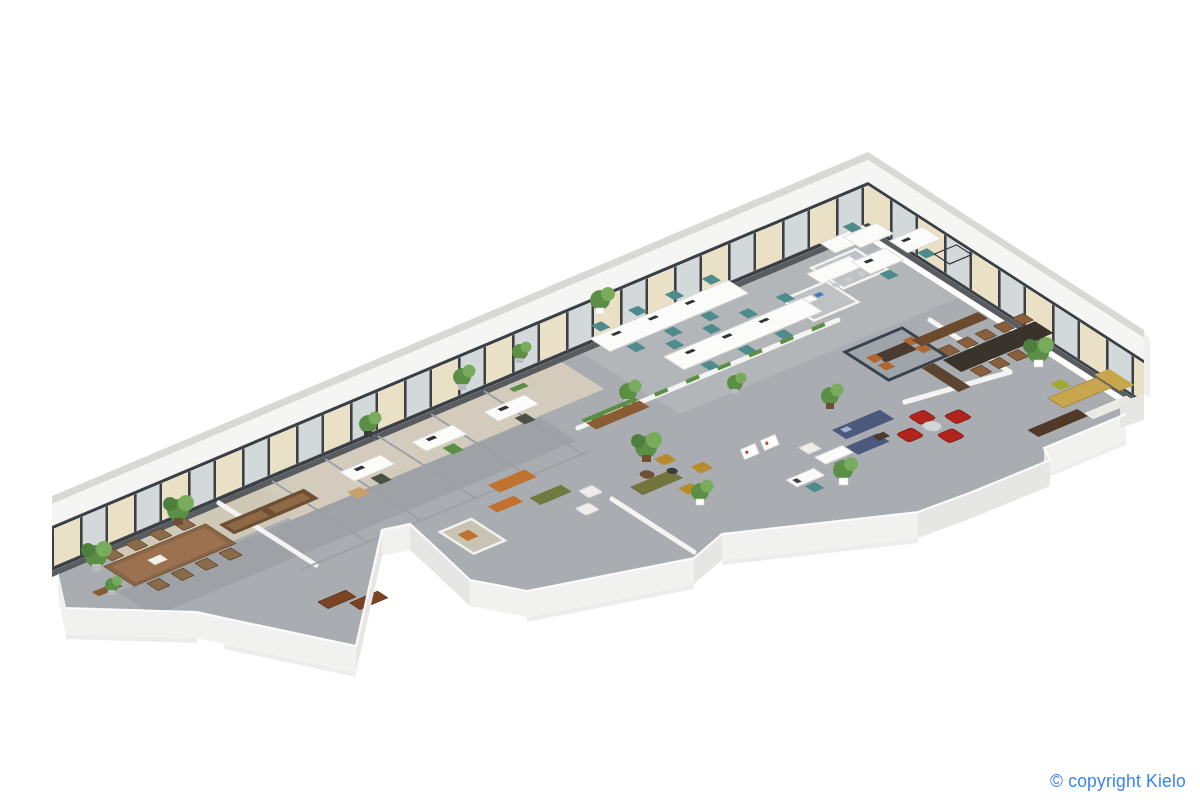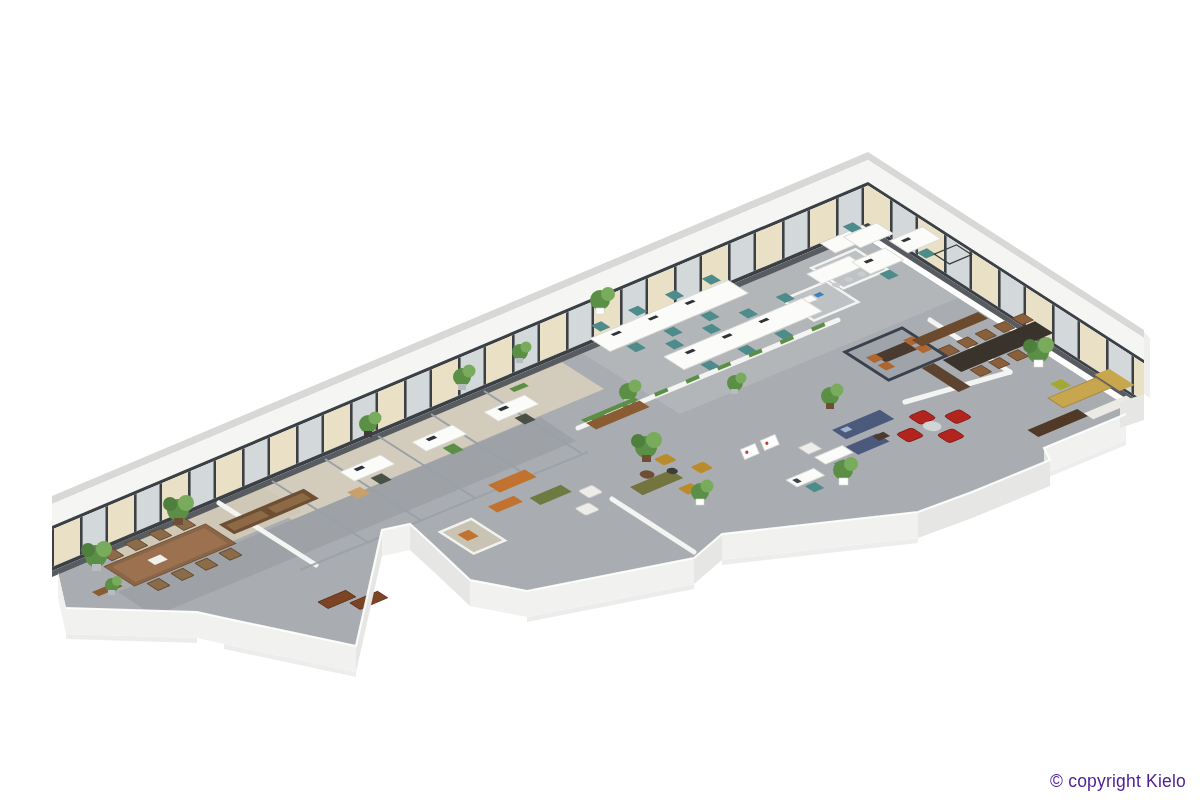--- a/index.html
+++ b/index.html
@@ -1,20 +1,20 @@
 <!DOCTYPE html>
 <html><head>
 <meta charset="utf-8">
 <style>
   html,body{margin:0;padding:0;background:#ffffff;width:1200px;height:800px;overflow:hidden;
     font-family:"Liberation Sans", sans-serif;}
   .stage{position:relative;width:1200px;height:800px;background:#ffffff;}
   .stage svg{position:absolute;left:0;top:0;}
   .copyright{position:absolute;right:14px;bottom:8px;font-size:17.5px;letter-spacing:.2px;
-    color:#4c1d95;font-family:"Liberation Sans", sans-serif;}
+    color:#3b82f6;font-family:"Liberation Sans", sans-serif;}
   
   .wh{fill:#fbfbfa;stroke:#d8d8d4;stroke-width:.8;}
   .teal{fill:#4e8b8b;}
   .wood{fill:#8a6547;}
   .wood2{fill:#6e4f33;}
   .dkwood{fill:#5d4430;}
   .chbr{fill:#8a5f3c;}
   .mon{fill:#2e3338;}
   .glassline{stroke:#9aa0a8;stroke-width:2;fill:none;}
   .wallline{stroke:#f4f4f2;stroke-width:5;fill:none;stroke-linecap:round;}

